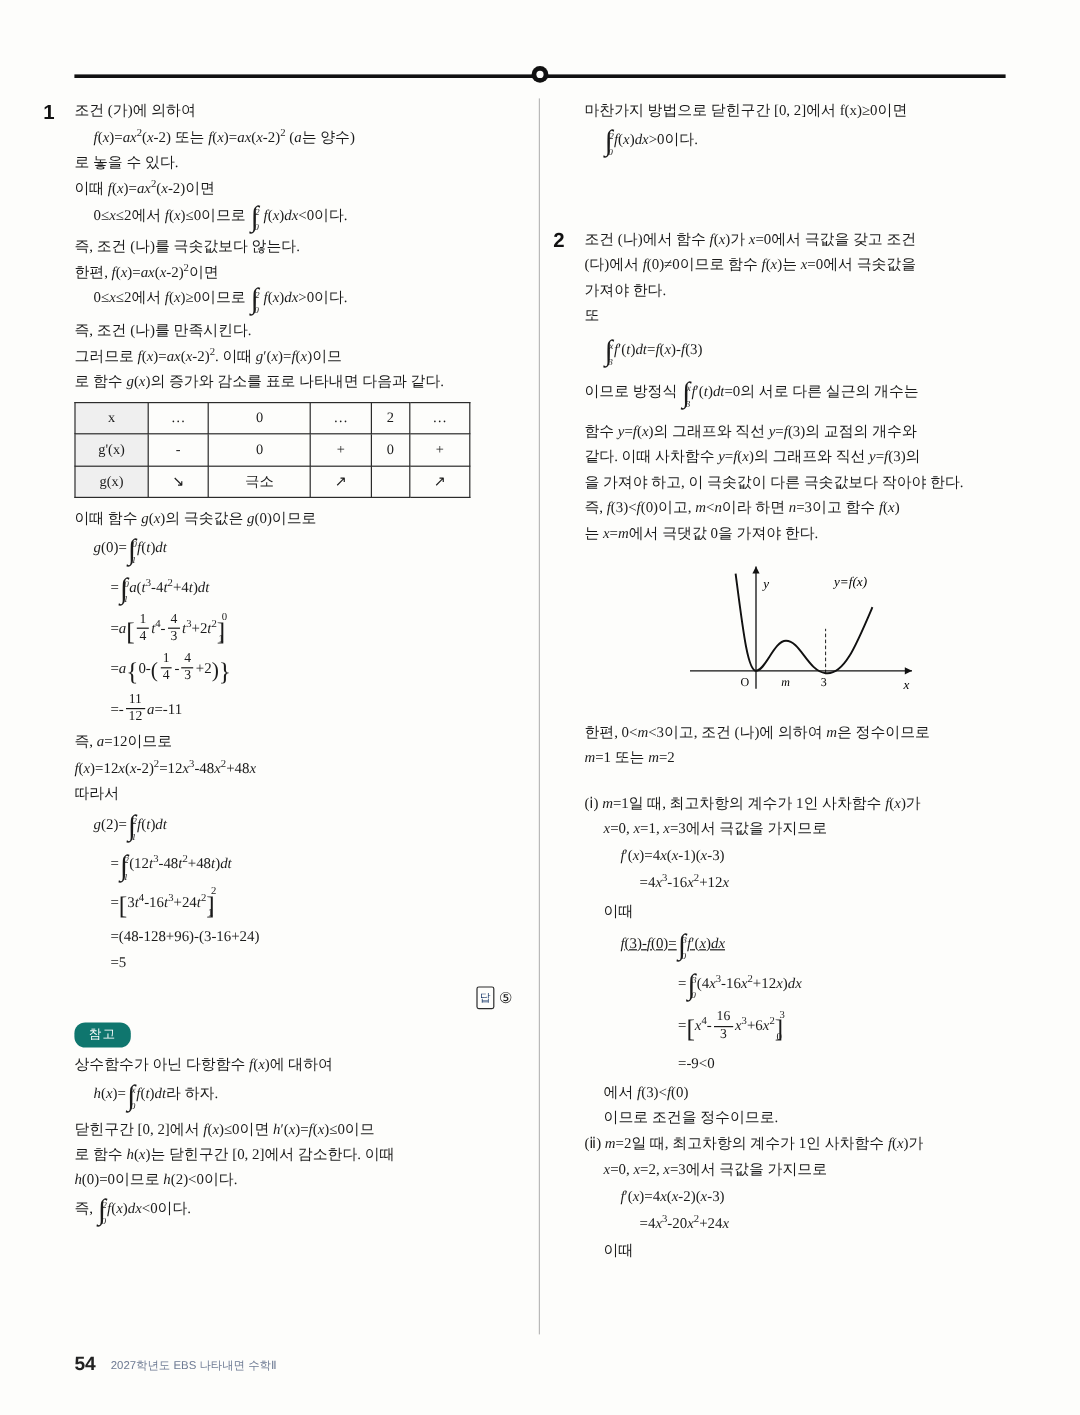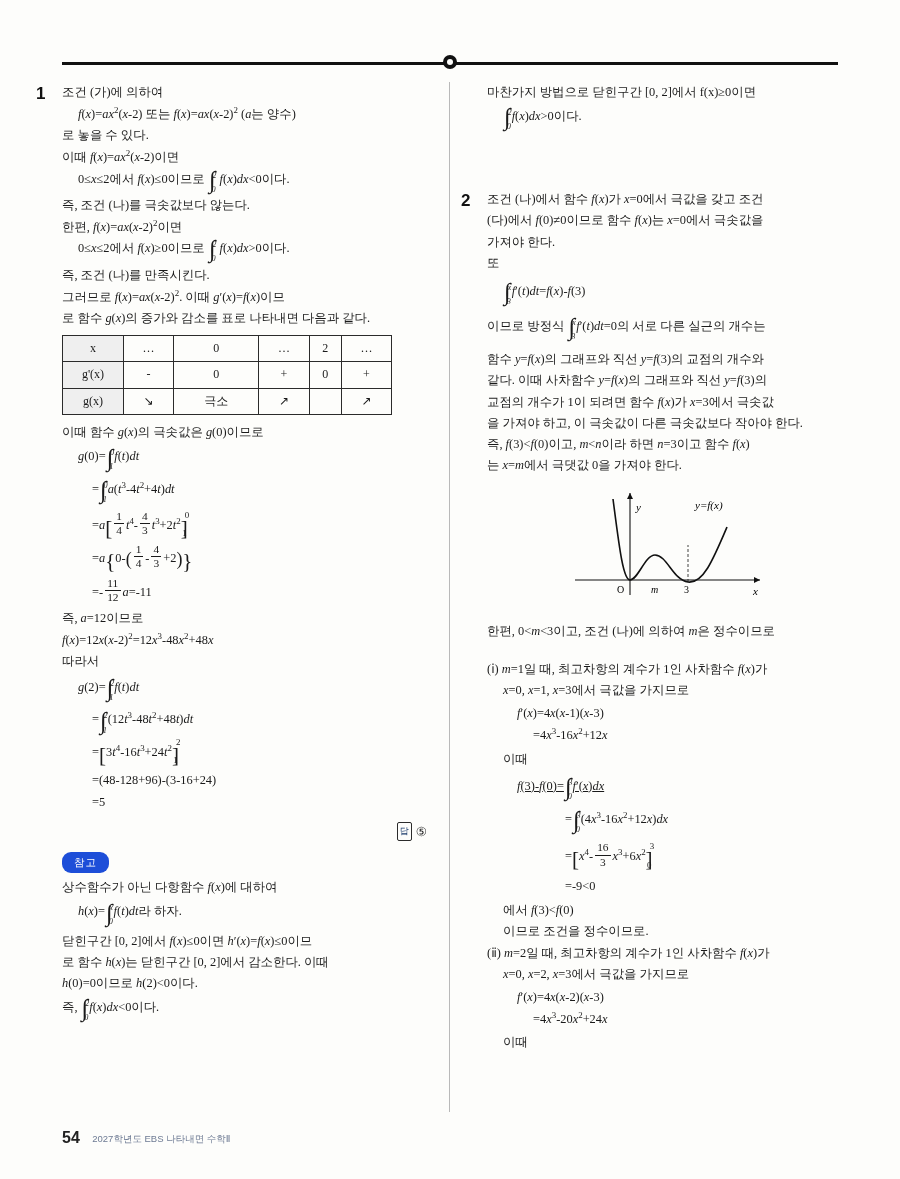--- a/index.html
+++ b/index.html
@@ -107,21 +107,21 @@
     border-radius:2px;
     font-family:"Liberation Sans",sans-serif;
     font-size:9px;
     padding:1px 2px;
     margin-right:4px;
     vertical-align:2px;
     color:#1a3a6b;
   }
   .note-tag{
     display:inline-block;
-    background:#1d4ed8;
+    background:#0f766e;
     color:#fff;
     font-family:"Liberation Sans", sans-serif;
     font-size:10.5px;
     border-radius:9px;
     padding:2px 12px;
     margin:8px 0 4px 0;
     letter-spacing:1px;
   }
   .graph-wrap{
     margin:10px 0 10px 0;
@@ -289,21 +289,20 @@
 
       <div class="ln indent" style="margin-top:8px;">
         <span class="intg"><span class="sym">∫</span><span class="up">x</span><span class="lo">3</span></span><i class="v">f</i>′(<i class="v">t</i>)<i class="v">dt</i>=<i class="v">f</i>(<i class="v">x</i>)-<i class="v">f</i>(3)
       </div>
 
       <div class="ln" style="margin-top:10px;">
         이므로 방정식 <span class="intg"><span class="sym">∫</span><span class="up">x</span><span class="lo">3</span></span><i class="v">f</i>′(<i class="v">t</i>)<i class="v">dt</i>=0의 서로 다른 실근의 개수는
       </div>
       <div class="ln" style="margin-top:8px;">함수 <i class="v">y</i>=<i class="v">f</i>(<i class="v">x</i>)의 그래프와 직선 <i class="v">y</i>=<i class="v">f</i>(3)의 교점의 개수와</div>
       <div class="ln">같다. 이때 사차함수 <i class="v">y</i>=<i class="v">f</i>(<i class="v">x</i>)의 그래프와 직선 <i class="v">y</i>=<i class="v">f</i>(3)의</div>
-      <div class="ln">교점의 개수가 1이 되려면 함수 <i class="v">f</i>(<i class="v">x</i>)가 <i class="v">x</i>=3에서 극솟값</div>
       <div class="ln">을 가져야 하고, 이 극솟값이 다른 극솟값보다 작아야 한다.</div>
       <div class="ln">즉, <i class="v">f</i>(3)&lt;<i class="v">f</i>(0)이고, <i class="v">m</i>&lt;<i class="v">n</i>이라 하면 <i class="v">n</i>=3이고 함수 <i class="v">f</i>(<i class="v">x</i>)</div>
       <div class="ln">는 <i class="v">x</i>=<i class="v">m</i>에서 극댓값 0을 가져야 한다.</div>
 
       <div class="graph-wrap">
         <svg width="230" height="120" viewBox="0 0 230 120">
 
           <line x1="20" y1="95" x2="205" y2="95" stroke="#111" stroke-width="1.1"></line>
           <polygon points="205,95 199,92 199,98" fill="#111"></polygon>
           <line x1="75" y1="8" x2="75" y2="110" stroke="#111" stroke-width="1.1"></line>
@@ -315,20 +314,21 @@
           <text x="81" y="26" font-family="Liberation Serif, serif" font-size="11" font-style="italic">y</text>
           <text x="198" y="110" font-family="Liberation Serif, serif" font-size="11" font-style="italic">x</text>
           <text x="62" y="108" font-family="Liberation Serif, serif" font-size="10">O</text>
           <text x="96" y="108" font-family="Liberation Serif, serif" font-size="10" font-style="italic">m</text>
           <text x="129" y="108" font-family="Liberation Serif, serif" font-size="10">3</text>
           <text x="140" y="24" font-family="Liberation Serif, serif" font-size="11" font-style="italic">y=f(x)</text>
         </svg>
       </div>
 
       <div class="ln">한편, 0&lt;<i class="v">m</i>&lt;3이고, 조건 (나)에 의하여 <i class="v">m</i>은 정수이므로</div>
+      <div class="ln"><i class="v">m</i>=1 또는 <i class="v">m</i>=2</div>
 
       <div class="ln" style="margin-top:18px;">(ⅰ) <i class="v">m</i>=1일 때, 최고차항의 계수가 1인 사차함수 <i class="v">f</i>(<i class="v">x</i>)가</div>
       <div class="ln indent"><i class="v">x</i>=0, <i class="v">x</i>=1, <i class="v">x</i>=3에서 극값을 가지므로</div>
       <div class="ln indent2" style="margin-top:3px;"><i class="v">f</i>′(<i class="v">x</i>)=4<i class="v">x</i>(<i class="v">x</i>-1)(<i class="v">x</i>-3)</div>
       <div class="ln indent3">=4<i class="v">x</i><span class="sup">3</span>-16<i class="v">x</i><span class="sup">2</span>+12<i class="v">x</i></div>
       <div class="ln indent" style="margin-top:3px;">이때</div>
 
       <div class="ln indent2" style="margin-top:7px;text-decoration:underline;">
         <i class="v">f</i>(3)-<i class="v">f</i>(0)=<span class="intg"><span class="sym">∫</span><span class="up">3</span><span class="lo">0</span></span><i class="v">f</i>′(<i class="v">x</i>)<i class="v">dx</i>
       </div>

